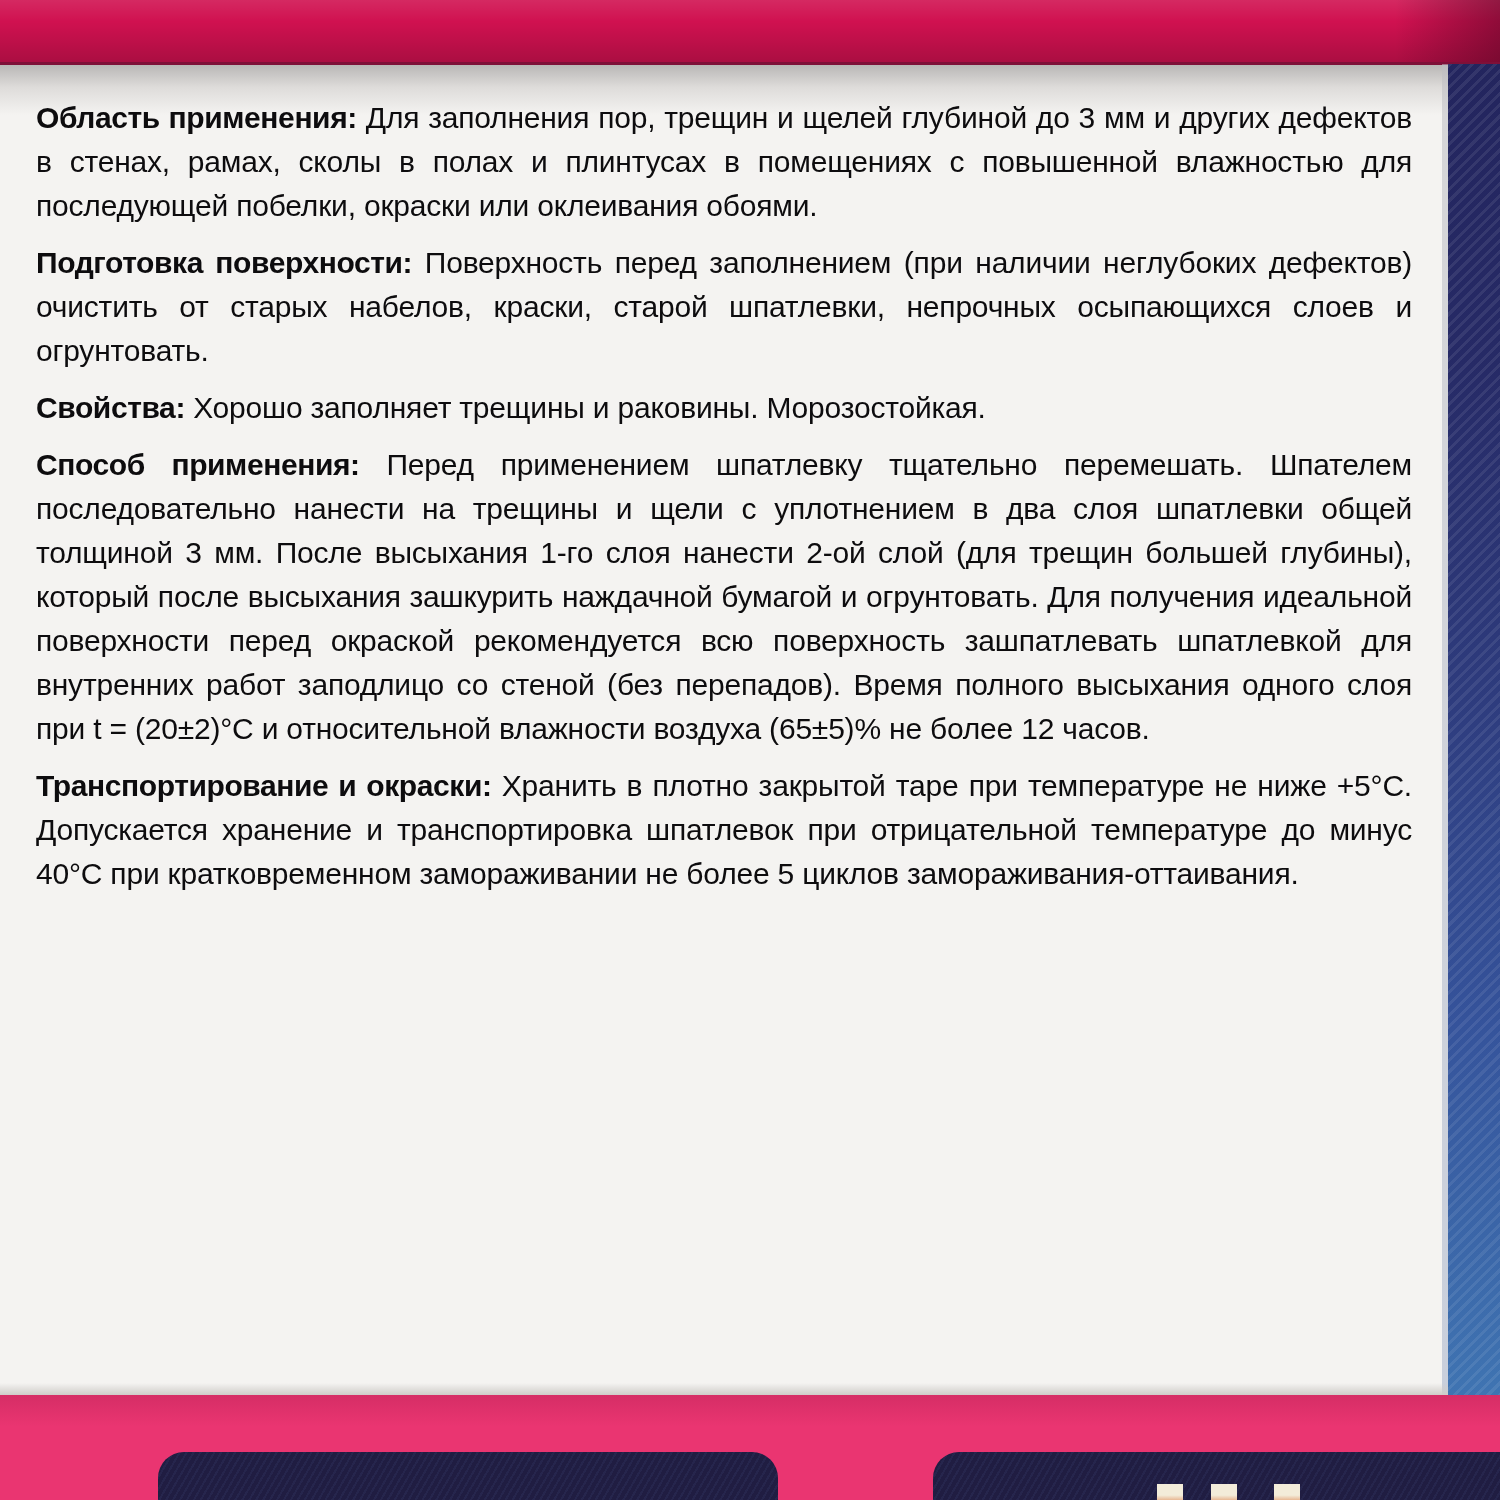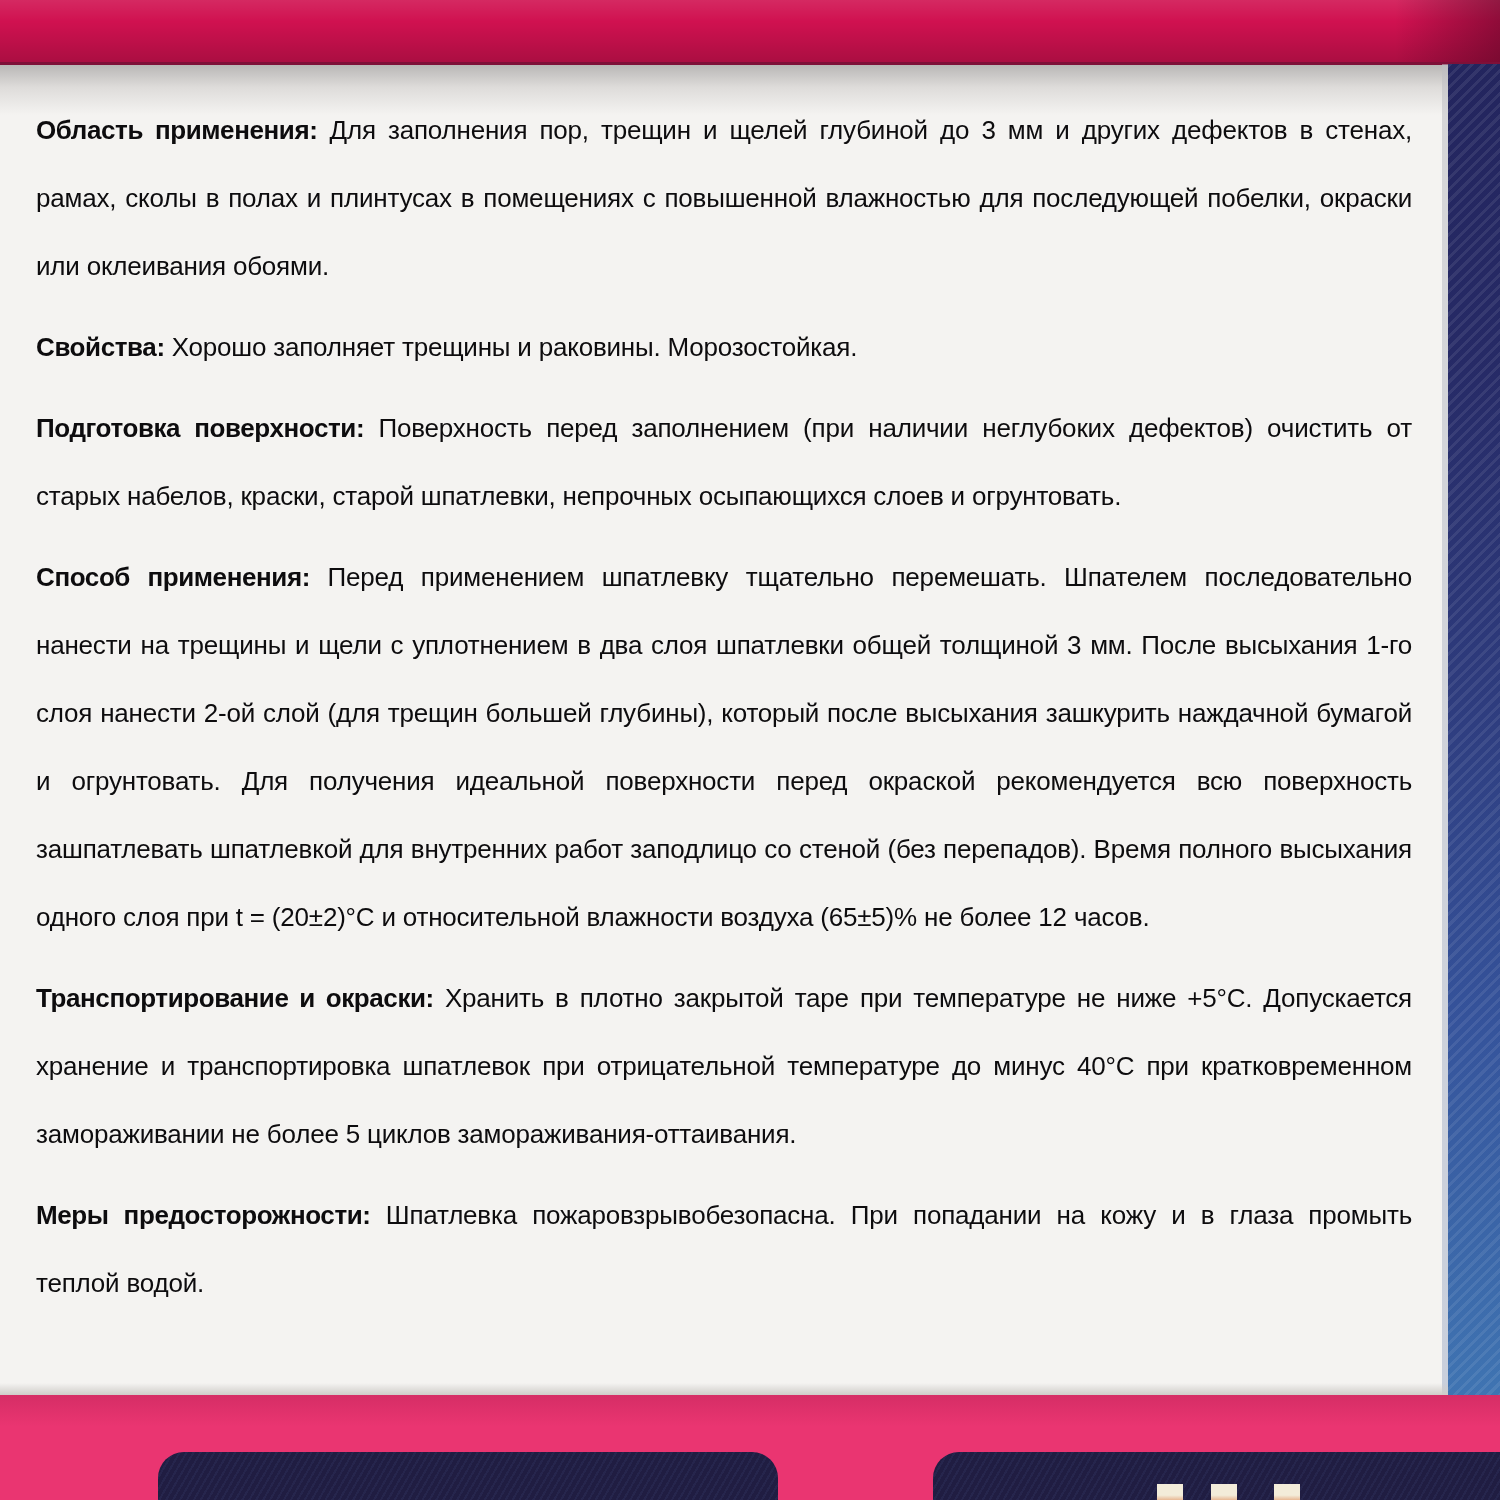--- a/index.html
+++ b/index.html
@@ -79,43 +79,42 @@
   .tick-2{left:54px;}
   .tick-3{left:117px;}
 
   
   .label-text{
     position:absolute;left:36px;top:96px;width:1376px;
     color:var(--text-color);
   }
   .label-text p{
     margin:0 0 13px 0;
-    font-size:26px;line-height:68px;
+    font-size:30px;line-height:44px;
     letter-spacing:-0.2px;
     text-align:justify;
   }
   .label-text b{font-weight:700;letter-spacing:-0.4px;}
 </style>
 </head>
 <body>
 
 <div class="stage">
 
   <div class="top-band"></div>
   <div class="top-shadow"></div>
 
   <div class="side-strip"></div>
 
   <div class="label-text">
     <p><b>Область применения:</b> <span>Для заполнения пор, трещин и щелей глубиной до 3 мм и других дефектов в стенах, рамах, сколы в полах и плинтусах в помещениях с повышенной влажностью для последующей побелки, окраски или оклеивания обоями.</span></p>
+    <p><b>Подготовка поверхности:</b> <span>Поверхность перед заполнением (при наличии неглубоких дефектов) очистить от старых набелов, краски, старой шпатлевки, непрочных осыпающихся слоев и огрунтовать.</span></p>
     <p><b>Свойства:</b> <span>Хорошо заполняет трещины и раковины. Морозостойкая.</span></p>
-    <p><b>Подготовка поверхности:</b> <span>Поверхность перед заполнением (при наличии неглубоких дефектов) очистить от старых набелов, краски, старой шпатлевки, непрочных осыпающихся слоев и огрунтовать.</span></p>
     <p><b>Способ применения:</b> <span>Перед применением шпатлевку тщательно перемешать. Шпателем последовательно нанести на трещины и щели с уплотнением в два слоя шпатлевки общей толщиной 3 мм. После высыхания 1-го слоя нанести 2-ой слой (для трещин большей глубины), который после высыхания зашкурить наждачной бумагой и огрунтовать. Для получения идеальной поверхности перед окраской рекомендуется всю поверхность зашпатлевать шпатлевкой для внутренних работ заподлицо со стеной (без перепадов). Время полного высыхания одного слоя при t = (20±2)°С и относительной влажности воздуха (65±5)% не более 12 часов.</span></p>
     <p><b>Транспортирование и окраски:</b> <span>Хранить в плотно закрытой таре при температуре не ниже +5°С. Допускается хранение и транспортировка шпатлевок при отрицательной температуре до минус 40°С при кратковременном замораживании не более 5 циклов замораживания-оттаивания.</span></p>
-    <p><b>Меры предосторожности:</b> <span>Шпатлевка пожаровзрывобезопасна. При попадании на кожу и в глаза промыть теплой водой.</span></p>
   </div>
 
   <div class="bottom-shadow"></div>
   <div class="bottom-band"></div>
   <div class="navy-tile tile-1"></div>
   <div class="navy-tile tile-2"></div>
   <div class="barcode-marks">
     <span class="tick tick-1"></span>
     <span class="tick tick-2"></span>
     <span class="tick tick-3"></span>

